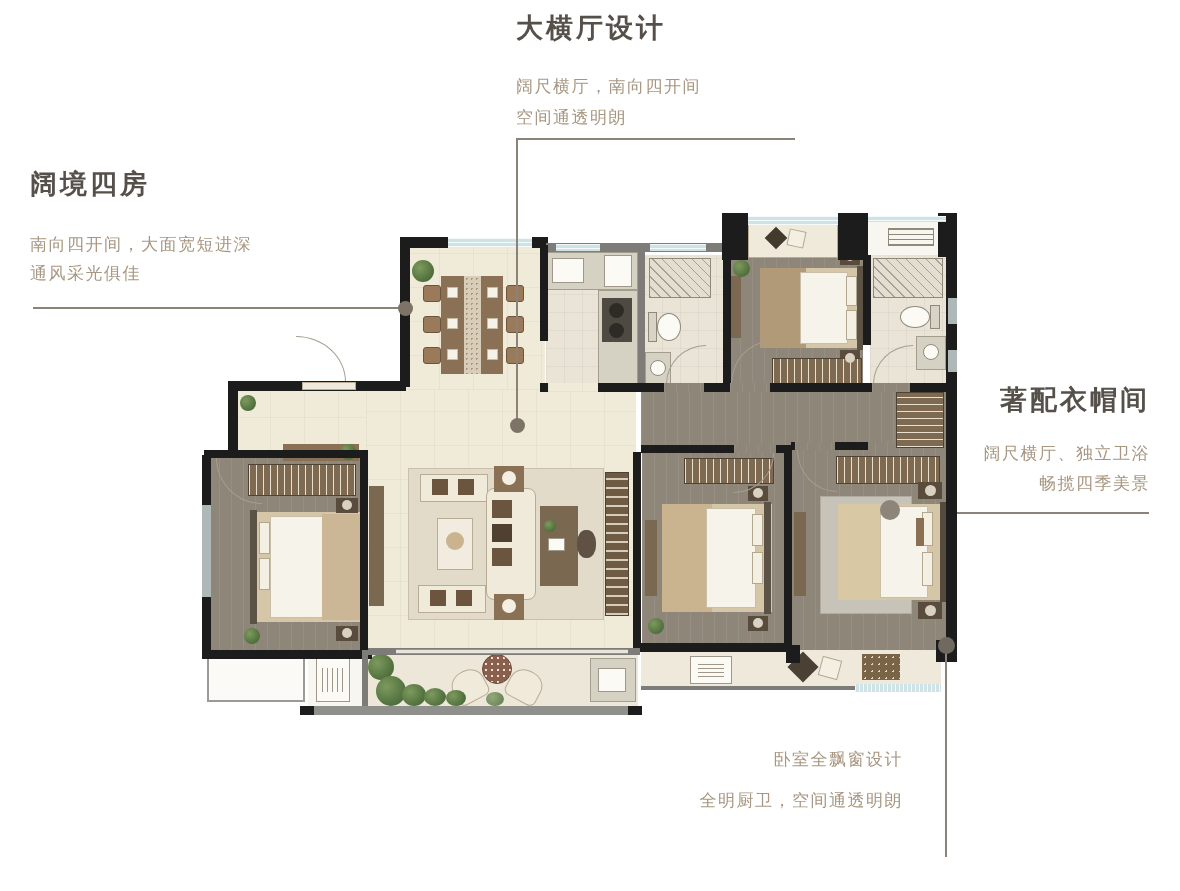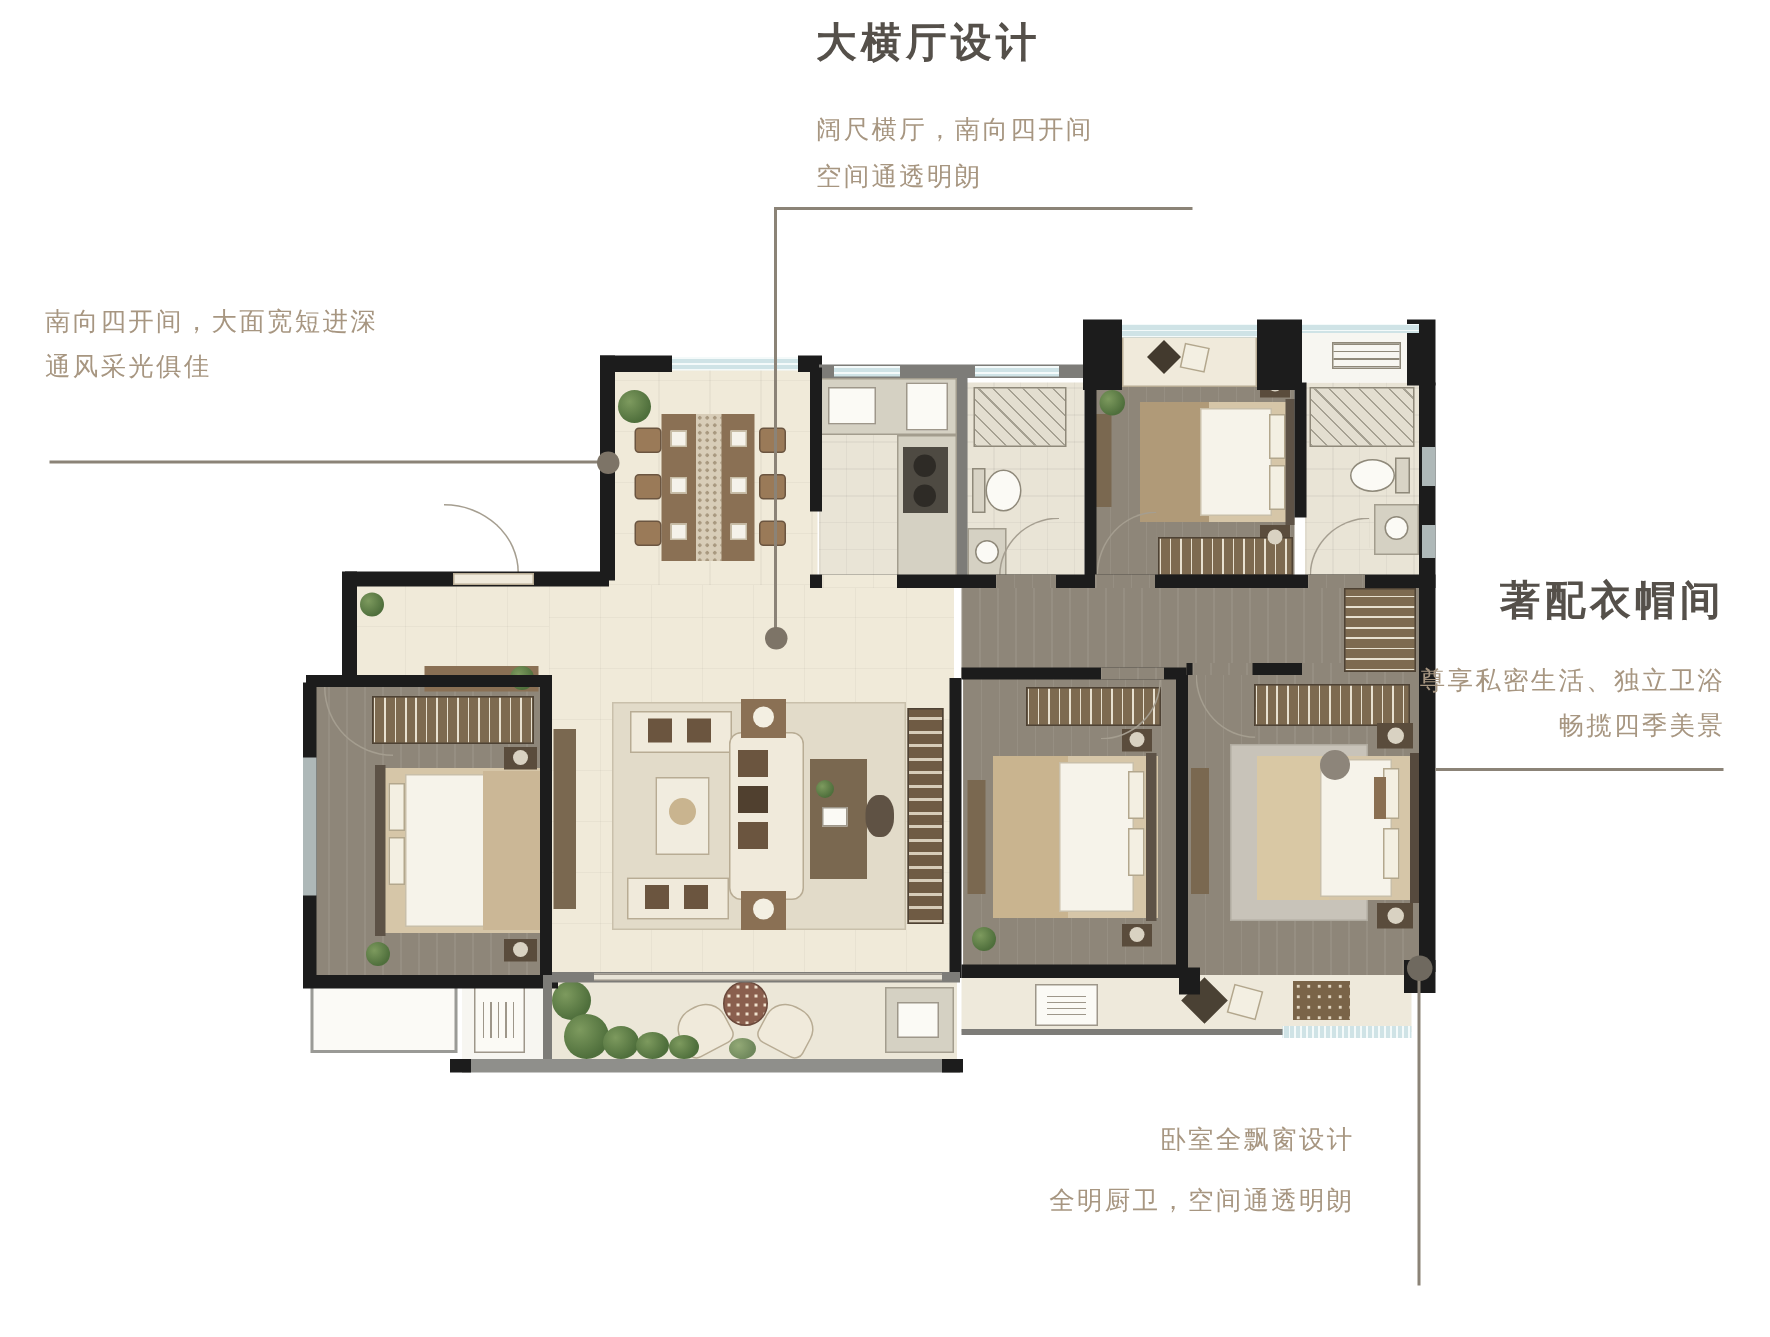--- a/index.html
+++ b/index.html
@@ -294,34 +294,35 @@
 
   <i class="ldr" style="left:517px;top:138px;width:278px;height:2px"></i>
   <i class="ldr" style="left:516px;top:138px;width:2px;height:287px"></i>
   <i class="dot" style="left:510px;top:418px;width:15px;height:15px"></i>
   <i class="ldr" style="left:33px;top:307px;width:372px;height:2px"></i>
   <i class="dot" style="left:398px;top:301px;width:15px;height:15px"></i>
   <i class="ldr" style="left:957px;top:512px;width:192px;height:2px"></i>
   <i class="ldr" style="left:945px;top:645px;width:2px;height:212px"></i>
   <i class="dot" style="left:938px;top:637px;width:17px;height:17px;background:#6f695f"></i>
 
-  <div class="ann" style="left:544px;top:14px">
+  <div class="ann" style="left:516px;top:14px">
     <div class="title">大横厅设计</div>
     <div class="sub" style="margin-top:34px">阔尺横厅，南向四开间</div>
     <div class="sub" style="margin-top:13px">空间通透明朗</div>
   </div>
 
   <div class="ann" style="left:30px;top:170px">
+    <div class="title">阔境四房</div>
     <div class="sub" style="margin-top:36px">南向四开间，大面宽短进深</div>
     <div class="sub" style="margin-top:11px">通风采光俱佳</div>
   </div>
 
   <div class="ann ra" style="right:30px;top:386px">
     <div class="title">著配衣帽间</div>
-    <div class="sub" style="margin-top:29px">尊享私密生活、独立卫浴</div>
+    <div class="sub" style="margin-top:29px">阔尺横厅、独立卫浴</div>
     <div class="sub" style="margin-top:12px">畅揽四季美景</div>
   </div>
 
   <div class="ann ra" style="right:277px;top:718px">
     <div class="sub" style="margin-top:33px">卧室全飘窗设计</div>
     <div class="sub" style="margin-top:22px">全明厨卫，空间通透明朗</div>
   </div>
 
 </div>
 

